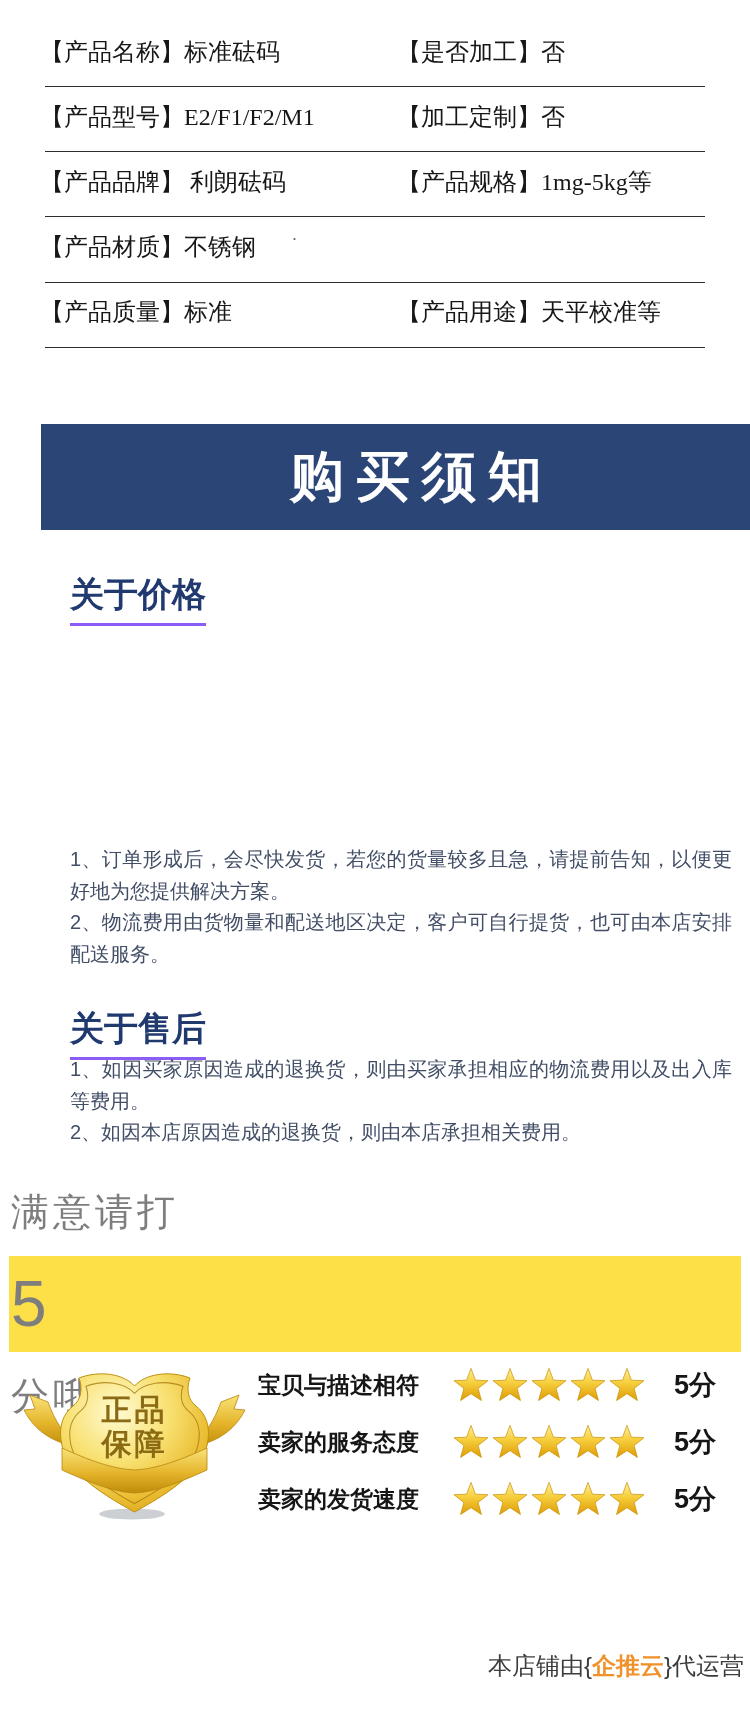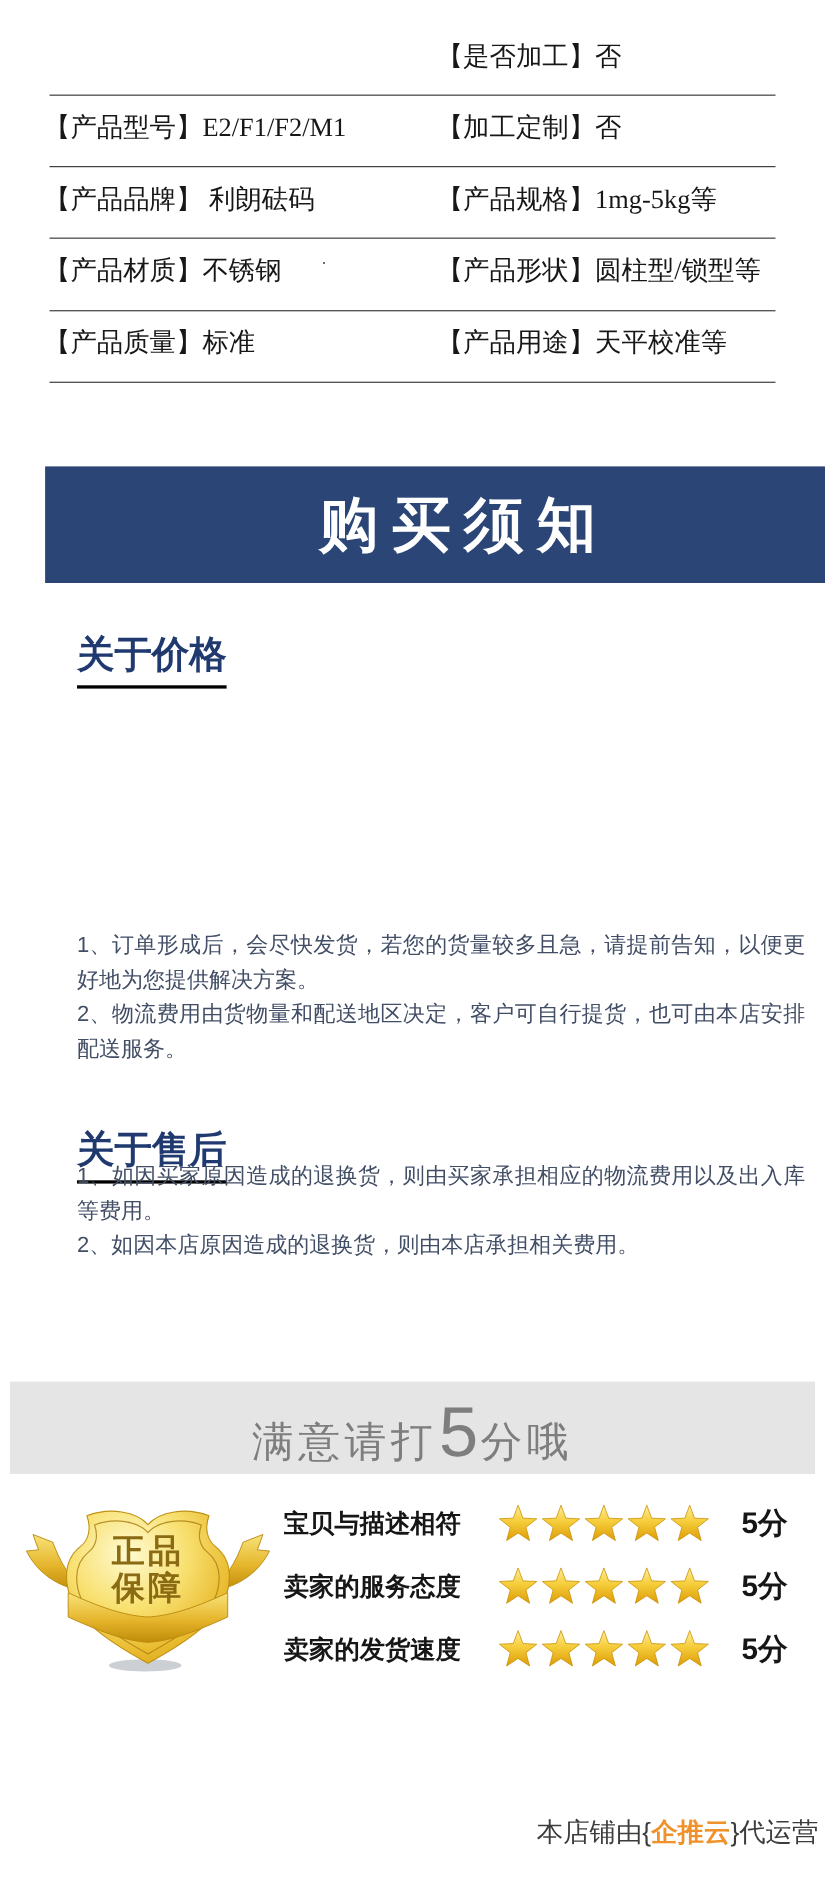--- a/index.html
+++ b/index.html
@@ -17,29 +17,29 @@
   .spec-cell.right{left:397px;}
   .divider{position:absolute;left:45px;width:660px;height:0;border-top:1px solid #2d2d2d;}
   .stray-dot{position:absolute;left:292px;top:224px;font-size:18px;color:#4a4a4a;opacity:.85;}
   
   .notice-banner{position:absolute;left:0;top:424px;width:750px;height:106px;
     background:#2b4576;display:flex;align-items:center;justify-content:center;margin-left:41px;}
   .notice-banner span{color:#ffffff;font-size:54px;font-weight:bold;
     letter-spacing:12px;padding-left:12px;}
   
   .sec-heading{position:absolute;left:70px;color:#203a70;font-size:34px;font-weight:bold;}
-  .sec-heading i{font-style:normal;display:inline-block;border-bottom:3px solid #000000;
+  .sec-heading i{font-style:normal;display:inline-block;border-bottom:3px solid #8b5cf6;
     padding-bottom:5px;}
   .sec-body{position:absolute;left:70px;width:662px;font-size:20px;line-height:31.5px;
     color:#424e66;text-align:justify;}
   .sec-body p{margin:0;}
   
-  .rate-banner{position:absolute;left:9px;top:1256px;width:732px;height:84px;
-    background:#e5e5e5;display:flex;align-items:baseline;justify-content:center;
-    color:#7e7e7e;}
+  .rate-banner{position:absolute;left:9px;top:1256px;width:732px;height:96px;
+    background:#fde047;display:flex;align-items:baseline;justify-content:center;
+    color:#7e7e7e;flex-direction:column;}
   .rate-banner .small{font-size:38px;letter-spacing:4px;line-height:92px;}
   .rate-banner .big{font-size:64px;font-weight:400;line-height:92px;margin:0 2px;}
   
   .badge{position:absolute;left:12px;top:1358px;width:245px;height:162px;}
   
   .rating-row{position:absolute;left:0;width:750px;height:44px;}
   .rating-label{position:absolute;left:258px;top:0;height:44px;line-height:44px;
     font-size:23px;font-weight:bold;color:#161616;white-space:nowrap;}
   .stars{position:absolute;left:452px;top:2px;height:40px;display:flex;gap:1px;align-items:center;}
   .stars svg{width:38px;height:38px;display:block;}
@@ -76,39 +76,39 @@
       </linearGradient>
       <symbol id="star-shape" viewBox="0 0 32 32">
         <path d="M16,2 L19.7,11.9 L30.3,12.4 L22,18.9 L24.8,29.1 L16,23.3 L7.2,29.1 L10,18.9 L1.7,12.4 L12.3,11.9 Z" fill="url(#starGold)" stroke="#c98f00" stroke-width="0.6"></path>
       </symbol>
     </defs>
   </svg>
 
   <section>
 
     <div class="spec-row" style="top:37px;">
+      <span class="spec-cell left"><span>【产品名称】</span><span>标准砝码</span></span>
       <span class="spec-cell right"><span>【是否加工】</span><span>否</span></span>
     </div>
     <div class="divider" style="top:86px;"></div>
 
     <div class="spec-row" style="top:102px;">
       <span class="spec-cell left"><span>【产品型号】</span><span>E2/F1/F2/M1</span></span>
       <span class="spec-cell right"><span>【加工定制】</span><span>否</span></span>
     </div>
     <div class="divider" style="top:151px;"></div>
 
     <div class="spec-row" style="top:167px;">
       <span class="spec-cell left"><span>【产品品牌】</span><span> 利朗砝码</span></span>
       <span class="spec-cell right"><span>【产品规格】</span><span>1mg-5kg等</span></span>
     </div>
     <div class="divider" style="top:216px;"></div>
 
     <div class="spec-row" style="top:232px;">
       <span class="spec-cell left"><span>【产品材质】</span><span>不锈钢</span></span>
-      <span class="spec-cell right"><span>【产品形状】</span><span>圆柱型/锁型等</span></span>
     </div>
     <div class="divider" style="top:282px;"></div>
 
     <div class="spec-row" style="top:297px;">
       <span class="spec-cell left"><span>【产品质量】</span><span>标准</span></span>
       <span class="spec-cell right"><span>【产品用途】</span><span>天平校准等</span></span>
     </div>
     <div class="divider" style="top:347px;"></div>
 
     <span class="stray-dot">.</span>
@@ -120,21 +120,21 @@
 
   <div class="sec-heading" style="top:572px;">
     <i>关于价格</i>
   </div>
 
   <div class="sec-body" style="top:844px;">
     <p>1、订单形成后，会尽快发货，若您的货量较多且急，请提前告知，以便更好地为您提供解决方案。</p>
     <p>2、物流费用由货物量和配送地区决定，客户可自行提货，也可由本店安排配送服务。</p>
   </div>
 
-  <div class="sec-heading" style="top:1006px;margin-top:16px;">
+  <div class="sec-heading" style="top:1006px;">
     <i>关于售后</i>
   </div>
   <div class="sec-body" style="top:1054px;">
     <p>1、如因买家原因造成的退换货，则由买家承担相应的物流费用以及出入库等费用。</p>
     <p>2、如因本店原因造成的退换货，则由本店承担相关费用。</p>
   </div>
 
   <div class="rate-banner">
     <span class="small">满意请打</span>
       <span class="big">5</span>

